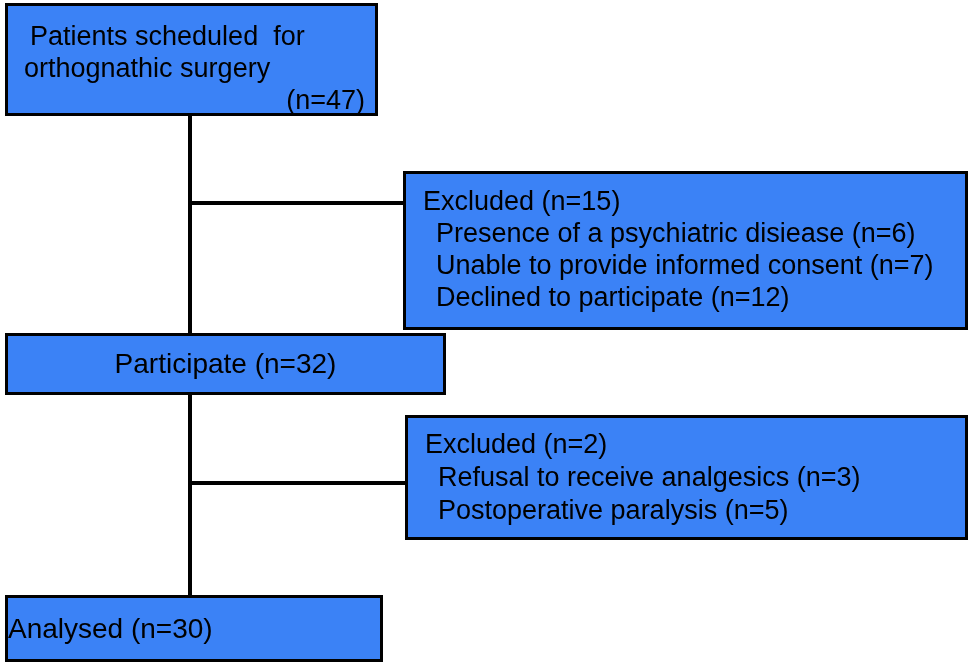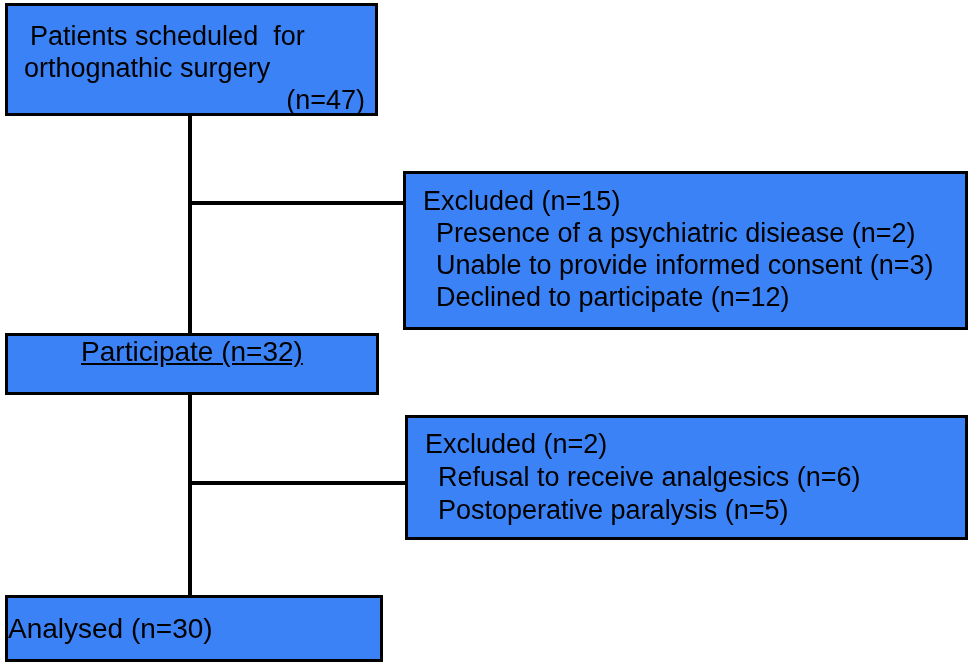--- a/index.html
+++ b/index.html
@@ -43,22 +43,22 @@
   .box-excluded1 {
     left: 403px; top: 131px;
     width: 565px; height: 159px;
     padding: 11px 4px 0 17px;
     margin-top: 40px;
   }
   .box-excluded1 .txt { line-height: 32px; }
   
   .box-participate {
     left: 5px; top: 333px;
-    width: 374px; height: 62px;
-    display: flex; justify-content: center; text-decoration: underline;
+    width: 441px; height: 62px;
+    display: flex; align-items: center; justify-content: center;
   }
   .box-participate .txt { font-size: 28px; }
   
   .box-excluded2 {
     left: 405px; top: 415px;
     width: 563px; height: 125px;
     padding: 10px 4px 0 17px;
   }
   .box-excluded2 .txt { line-height: 33px; }
   
@@ -88,35 +88,35 @@
     <div class="txt line1">Patients scheduled  for</div>
     <div class="txt line2">orthognathic surgery</div>
     <div class="txt count">(n=47)</div>
   </div>
 
   <div class="connector v-line1"></div>
   <div class="connector h-line1"></div>
 
   <div class="box box-excluded1">
     <div class="txt">Excluded (n=15)</div>
-    <div class="txt sub-item">Presence of a psychiatric disiease (n=2)</div>
-    <div class="txt sub-item">Unable to provide informed consent (n=3)</div>
+    <div class="txt sub-item">Presence of a psychiatric disiease (n=6)</div>
+    <div class="txt sub-item">Unable to provide informed consent (n=7)</div>
     <div class="txt sub-item">Declined to participate (n=12)</div>
   </div>
 
   <div class="box box-participate">
     <div class="txt">Participate (n=32)</div>
   </div>
 
   <div class="connector v-line2"></div>
   <div class="connector h-line2"></div>
 
   <div class="box box-excluded2">
     <div class="txt">Excluded (n=2)</div>
-    <div class="txt sub-item">Refusal to receive analgesics (n=6)</div>
+    <div class="txt sub-item">Refusal to receive analgesics (n=3)</div>
     <div class="txt sub-item">Postoperative paralysis (n=5)</div>
   </div>
 
   <div class="box box-analysed">
     <div class="txt">Analysed (n=30)</div>
   </div>
 
 </div>
 
 </body></html>

